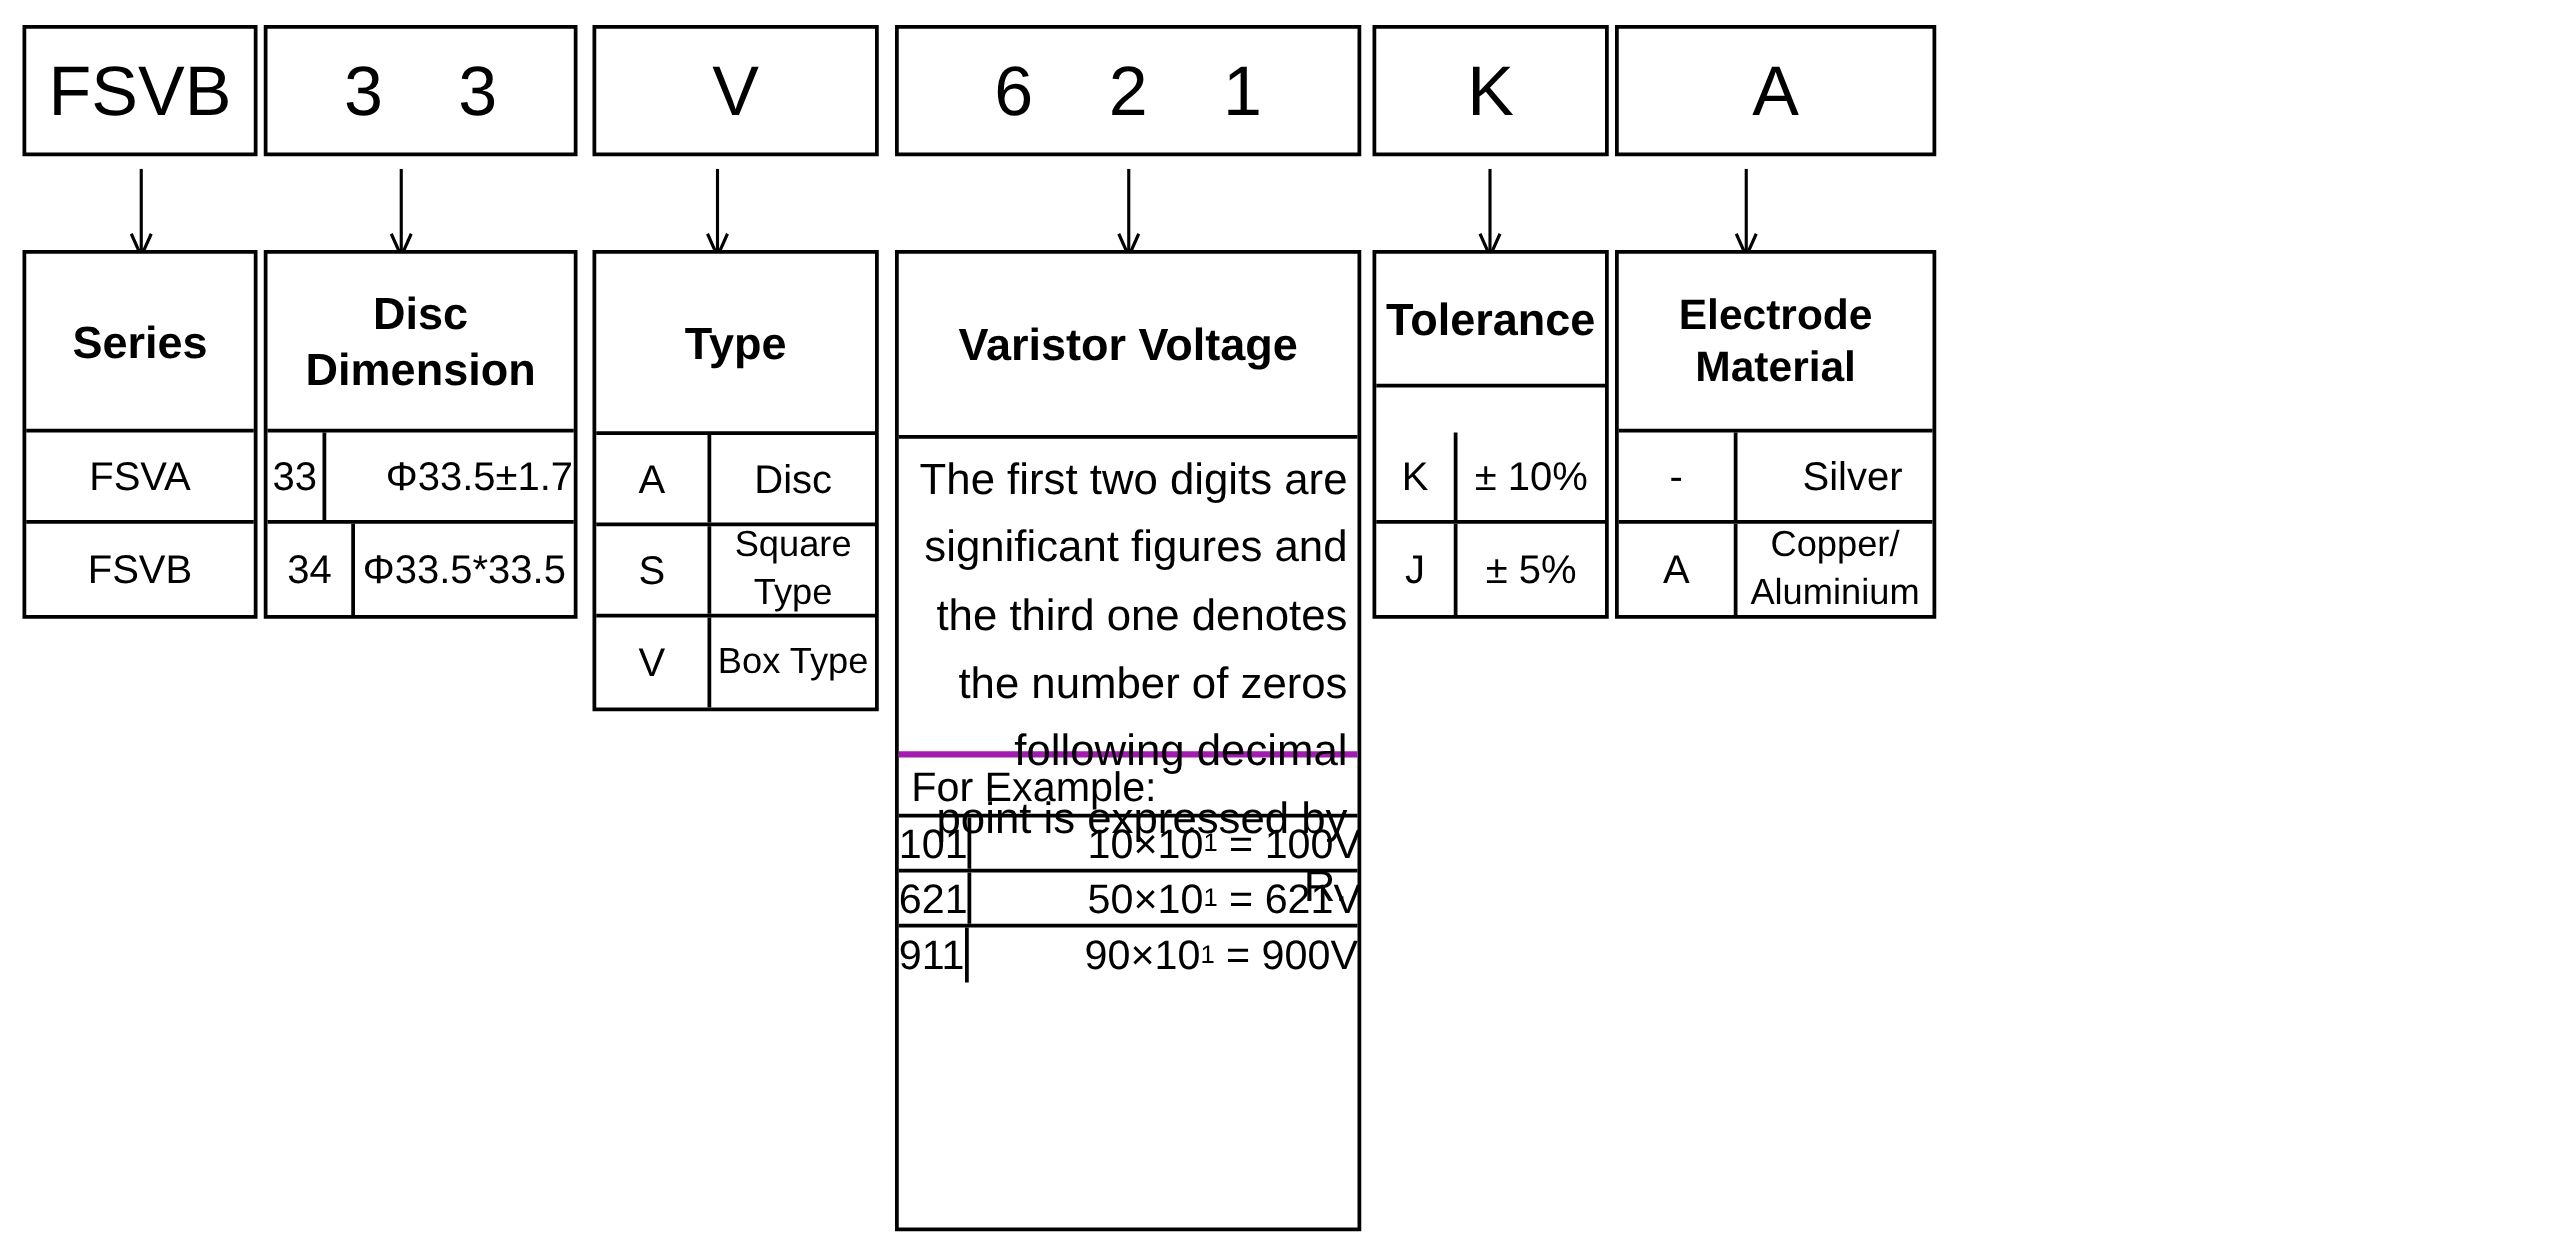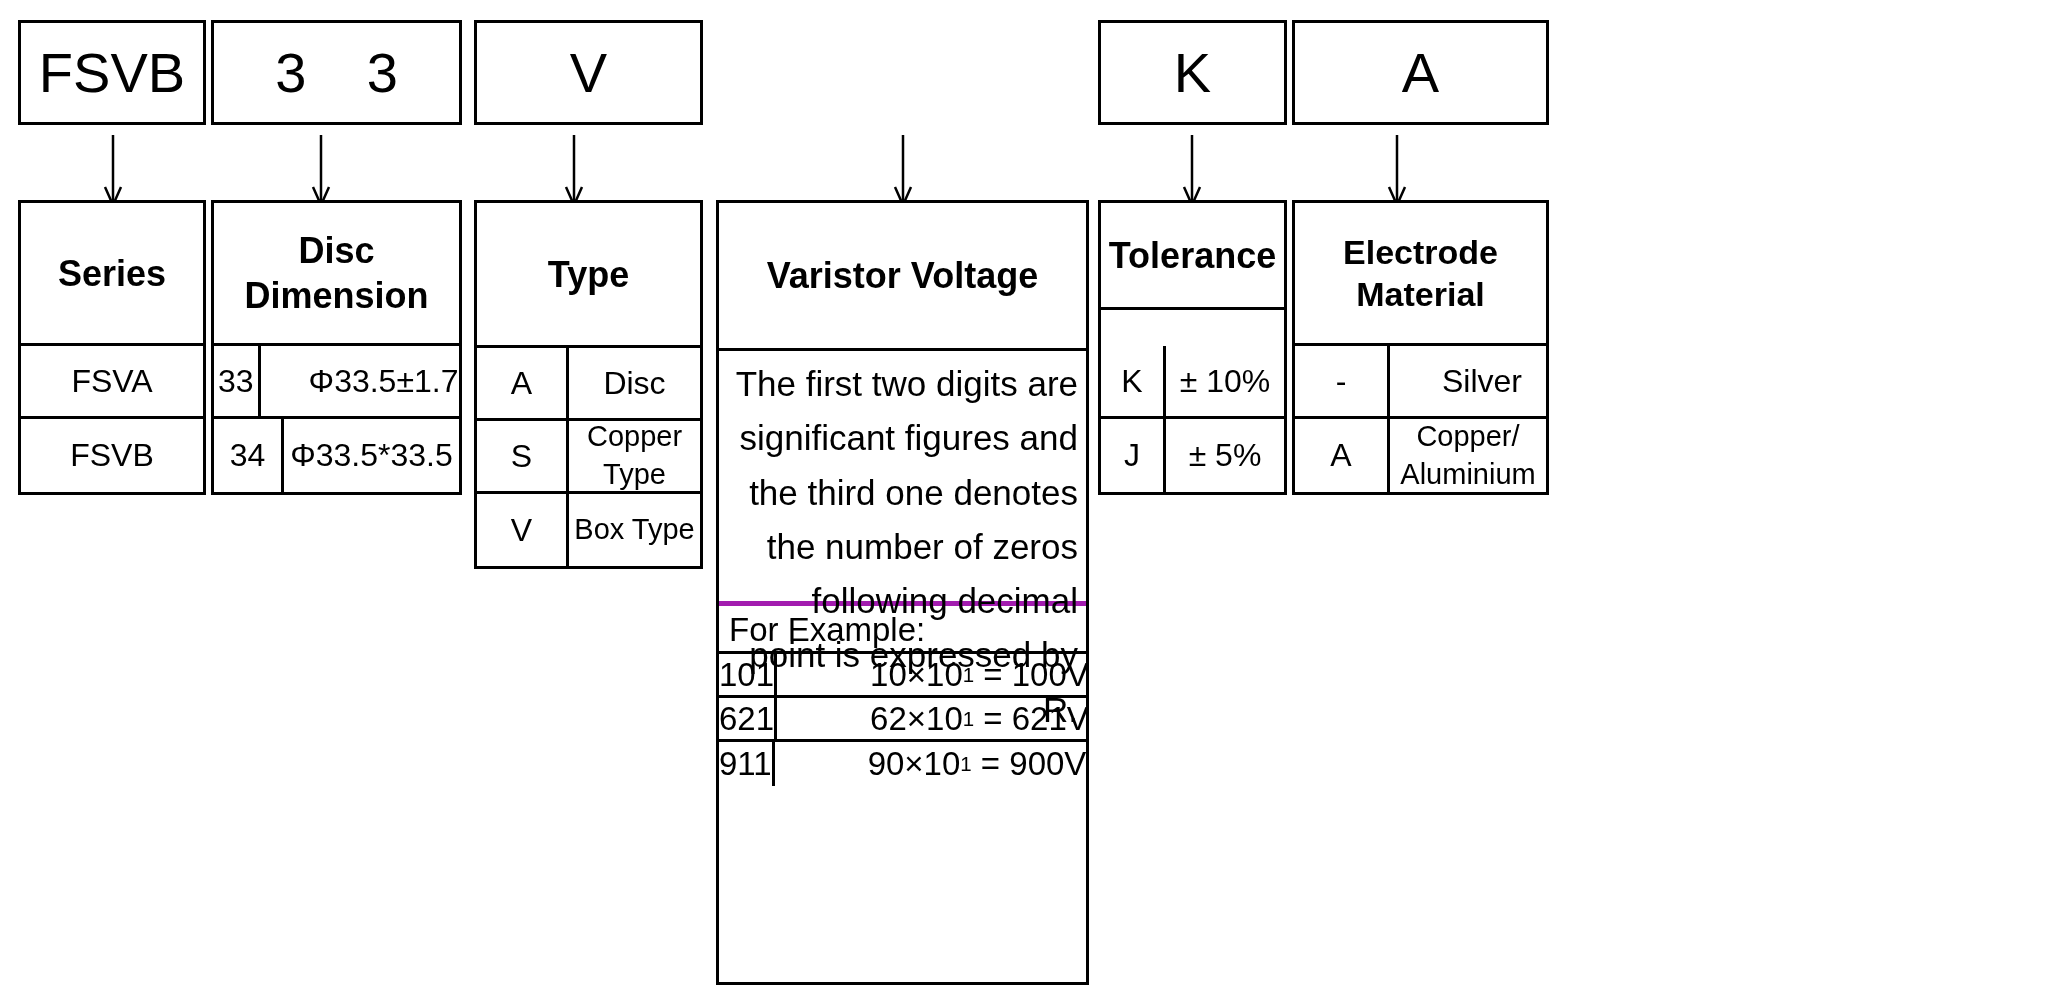--- a/index.html
+++ b/index.html
@@ -143,20 +143,23 @@
   </div>
 
   <div class="code-box" style="left:211px; top:20px; width:251px; height:105px;">
     <span class="code-text">3 3</span>
   </div>
 
   <div class="code-box tight" style="left:474px; top:20px; width:229px; height:105px;">
     <span class="code-text">V</span>
   </div>
 
+  <div class="code-box" style="left:716px; top:20px; width:373px; height:105px;">
+    <span class="code-text">6 2 1</span>
+  </div>
 
   <div class="code-box tight" style="left:1098px; top:20px; width:189px; height:105px;">
     <span class="code-text">K</span>
   </div>
 
   <div class="code-box tight" style="left:1292px; top:20px; width:257px; height:105px;">
     <span class="code-text">A</span>
   </div>
 
   <div class="arrow" style="left:98px; top:135px;">
@@ -231,21 +234,21 @@
     <div class="col-head" style="height:148px;">
       <span>Type</span>
     </div>
     <div class="rows">
       <div class="row" style="height:73px;">
         <div class="cell key" style="width:92px;">A</div>
         <div class="cell" style="flex:1;">Disc</div>
       </div>
       <div class="row" style="height:73px;">
         <div class="cell key" style="width:92px;">S</div>
-        <div class="cell wrap" style="flex:1;">Copper Type</div>
+        <div class="cell wrap" style="flex:1;">Square Type</div>
       </div>
       <div class="row" style="height:72px;">
         <div class="cell key" style="width:92px;">V</div>
         <div class="cell wrap" style="flex:1;">Box Type</div>
       </div>
     </div>
   </div>
 
   <div class="col" style="left:716px; top:200px; width:373px; height:785px;">
     <div class="col-head" style="height:148px;">
@@ -253,21 +256,21 @@
     </div>
     <div class="vv-desc" style="height:255px;">The first two digits are significant figures and the third one denotes the number of zeros following decimal point is expressed by R.</div>
     <div class="vv-ex-title" style="height:48px;">For Example:</div>
 
     <div class="ex-row" style="height:44px;">
       <div class="ex-code">101</div>
       <div class="ex-val"><span>10×10</span><sup>1</sup><span> = 100V</span></div>
     </div>
     <div class="ex-row" style="height:44px;">
       <div class="ex-code">621</div>
-      <div class="ex-val"><span>62×10</span><sup>1</sup><span> = 621V</span></div>
+      <div class="ex-val"><span>50×10</span><sup>1</sup><span> = 621V</span></div>
     </div>
     <div class="ex-row" style="height:44px;">
       <div class="ex-code">911</div>
       <div class="ex-val"><span>90×10</span><sup>1</sup><span> = 900V</span></div>
     </div>
   </div>
 
   <div class="col" style="left:1098px; top:200px; width:189px; height:295px;gap:36px;">
     <div class="col-head" style="height:148px;">
       <span>Tolerance</span>

